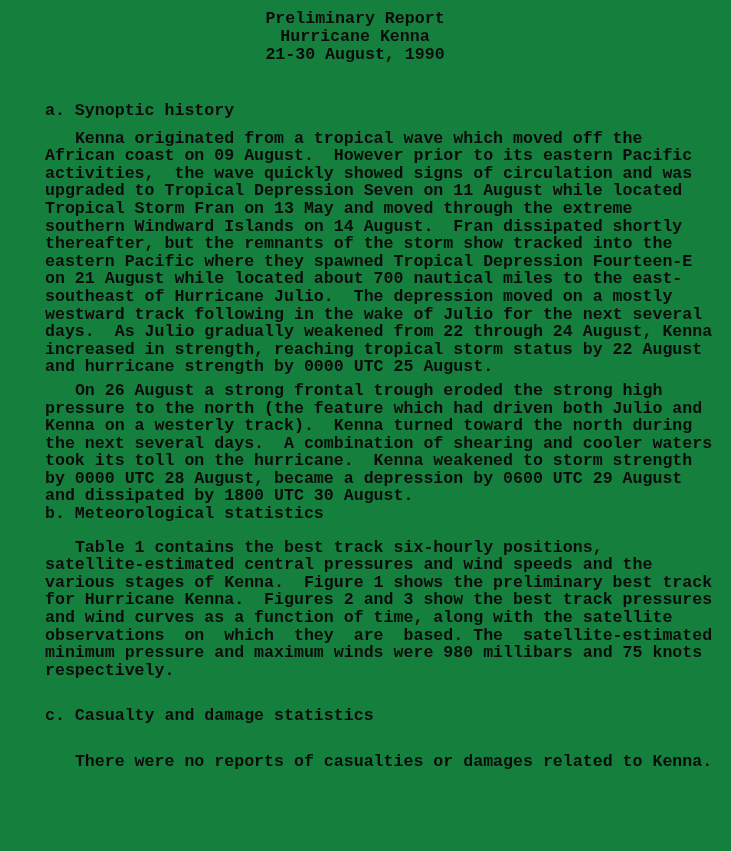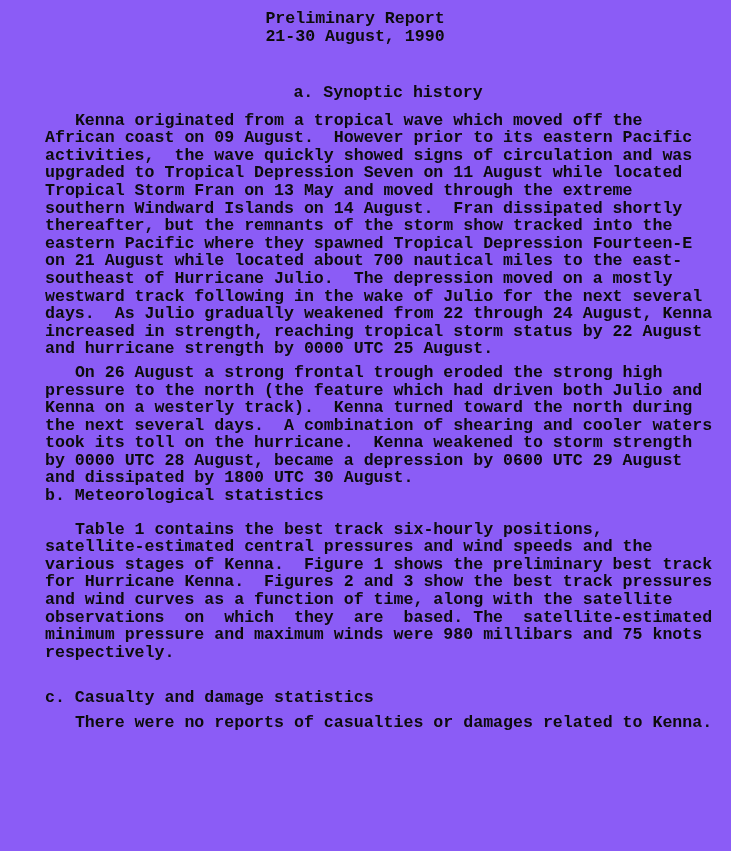--- a/index.html
+++ b/index.html
@@ -2,56 +2,57 @@
 <html><head>
 <meta charset="utf-8">
 <style>
   html, body { margin: 0; padding: 0; background: #ffffff; }
   .page {
     position: relative;
     width: 731px;
     height: 851px;
     box-sizing: border-box;
     padding: 10px 0 0 45px;
-    background: #8b5cf6;
+    background: #15803d;
     overflow: hidden;
     font-family: "Liberation Mono", "DejaVu Sans Mono", monospace;
     font-weight: 700;
     font-size: 16.6px;
     line-height: 17.6px;
     color: #0c0c0c;
   }
   .content { width: 686px; }
   .title-block {
     width: 620px;
     text-align: center;
     line-height: 18px;
   }
   .ln, .title-ln, .heading {
     white-space: pre-wrap;
     text-align: left;
   }
   .title-ln { text-align: center; }
   .para { margin: 0; }
-  .heading-a { margin-top: 38px; text-align: center; }
+  .heading-a { margin-top: 38px; }
   .para-1   { margin-top: 10px; }
   .para-2   { margin-top: 6px; }
   .heading-b { }
   .para-3   { margin-top: 16px; }
   .heading-c { margin-top: 28px; }
-  .para-4   { margin-top: 7px; }
+  .para-4   { margin-top: 28px; }
 </style>
 </head>
 <body>
 
 <div class="page">
   <div class="content">
 
     <div class="title-block">
       <div class="title-ln">Preliminary Report</div>
+      <div class="title-ln">Hurricane Kenna</div>
       <div class="title-ln">21-30 August, 1990</div>
     </div>
 
     <div class="heading heading-a">a. Synoptic history</div>
 
     <div class="para para-1">
       <div class="ln">   Kenna originated from a tropical wave which moved off the</div>
       <div class="ln">African coast on 09 August.  However prior to its eastern Pacific</div>
       <div class="ln">activities,  the wave quickly showed signs of circulation and was</div>
       <div class="ln">upgraded to Tropical Depression Seven on 11 August while located</div>

